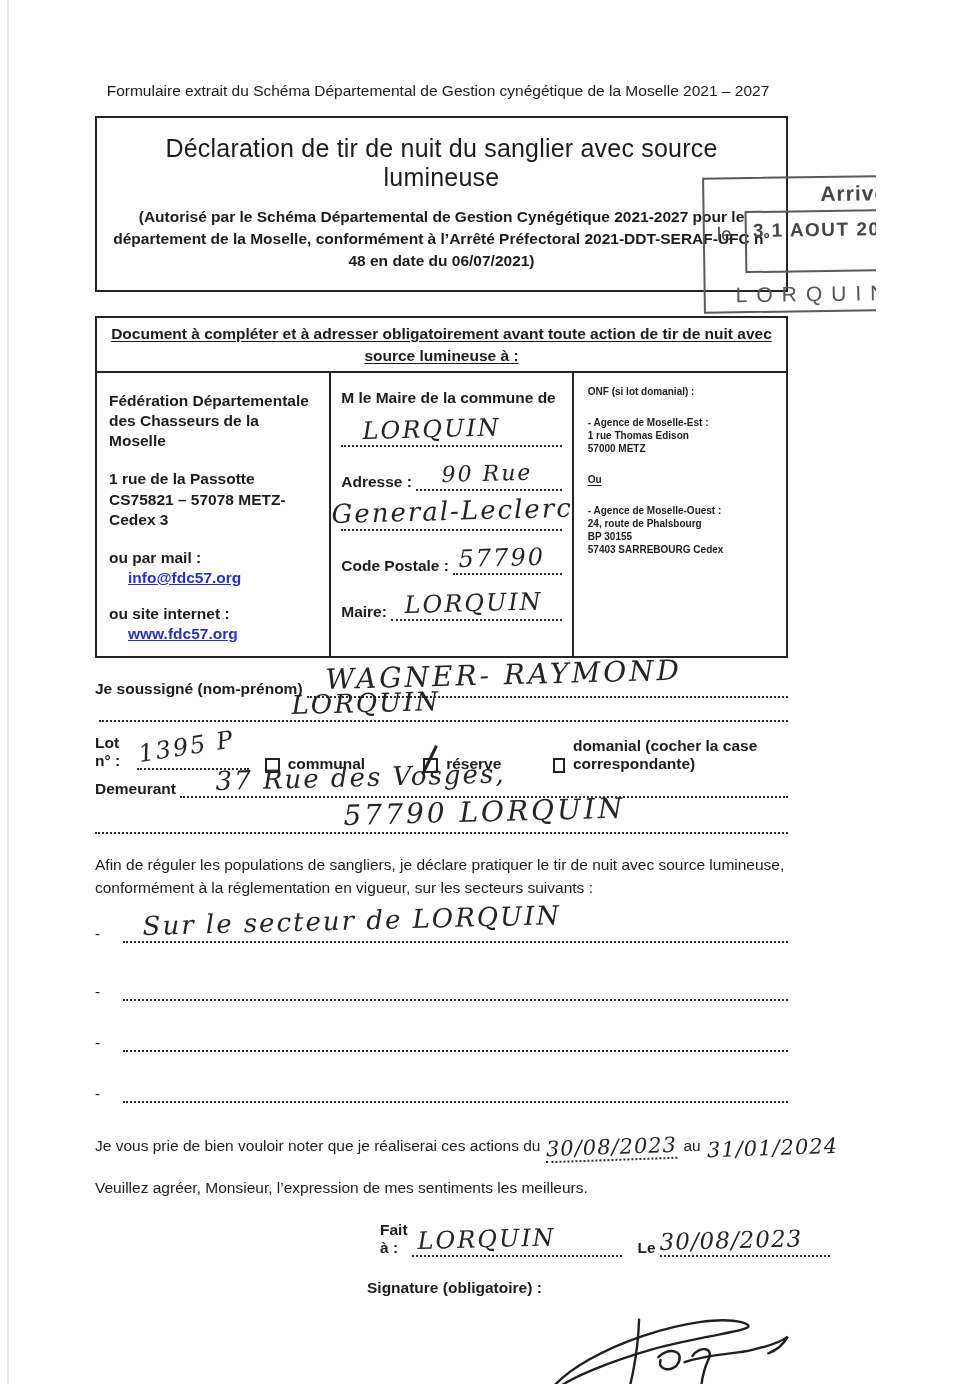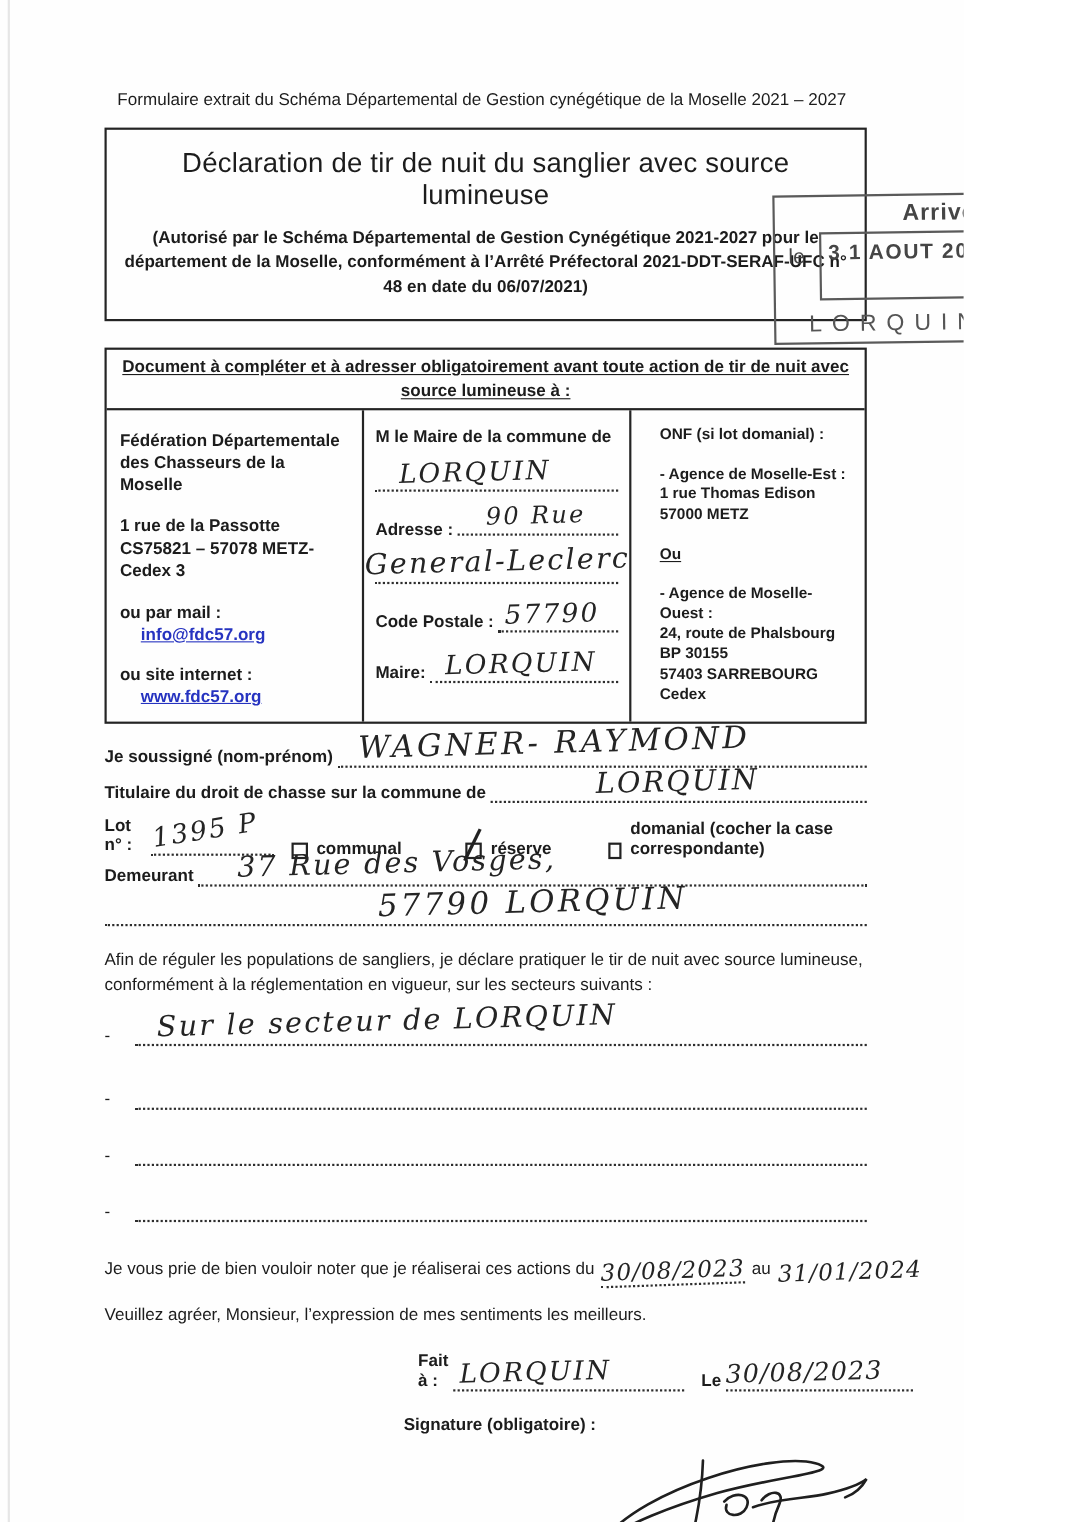--- a/index.html
+++ b/index.html
@@ -23,21 +23,21 @@
   .stamp-city{position:absolute;bottom:4px;left:30px;font-size:21px;letter-spacing:9px;color:#555555;white-space:nowrap;}
 
   .notice-table{margin:24px 88px 0 95px;border:2.5px solid #242424;}
   .notice{padding:5px 10px 3px;border-bottom:2.5px solid #242424;text-align:center;
           font-weight:bold;font-size:15.5px;line-height:1.45;}
   .u{text-decoration:underline;text-underline-offset:2px;}
   .cols{display:flex;}
   .col{box-sizing:border-box;}
   .col1{width:34%;border-right:2.5px solid #242424;padding:18px 12px 12px;font-weight:bold;font-size:15.5px;line-height:1.3;}
   .col2{width:35.2%;border-right:2.5px solid #242424;padding:12px 10px 16px;font-size:15.5px;}
-  .col3{width:30.8%;padding:12px 10px 12px 26px;font-weight:bold;font-size:14px;line-height:1.3;}
+  .col3{width:30.8%;padding:12px 10px 12px 14px;font-weight:bold;font-size:10px;line-height:1.3;}
   .gap16{margin-top:16px;} .gap18{margin-top:18px;}
   .link{color:#2633c0;text-decoration:underline;font-weight:bold;padding-left:19px;}
 
   .b{font-weight:bold;}
   .fl{display:flex;align-items:flex-end;}
   .dots{flex:1;border-bottom:2.5px dotted #2d2d2d;position:relative;height:8px;margin-left:4px;}
   .dotrow{border-bottom:2.5px dotted #2d2d2d;position:relative;height:8px;}
   .hw{position:absolute;bottom:0;font-family:"DejaVu Serif","Liberation Serif",serif;font-style:italic;
       white-space:nowrap;color:#242424;transform:rotate(-1.5deg);transform-origin:left bottom;} .hw-22{font-size:22px;letter-spacing:2px;}
   .hw-24{font-size:24px;letter-spacing:2px;} .hw-26{font-size:26px;letter-spacing:2px;} .hw-28{font-size:28px;letter-spacing:3px;}
@@ -107,21 +107,21 @@
         <div class="gap16">
           <span>ou site internet : </span><span class="link">www.fdc57.org</span>
         </div>
       </div>
 
       <div class="col col2">
         <div class="b" style="margin-top:4px;">M le Maire de la commune de</div>
         <div class="dotrow" style="margin-top:30px;">
           <span class="hw hw-24" style="left:10%;">LORQUIN</span>
         </div>
-        <div class="fl" style="margin-top:26px;align-items:center;">
+        <div class="fl" style="margin-top:26px;">
           <span class="b">Adresse :</span>
           <span class="dots">
             <span class="hw hw-22" style="left:18%;bottom:2px;">90 Rue</span>
           </span>
         </div>
         <div class="dotrow" style="margin-top:30px;">
           <span class="hw hw-26" style="left:-4%;">General-Leclerc</span>
         </div>
         <div class="fl" style="margin-top:26px;">
           <span class="b">Code Postale :</span>
@@ -155,21 +155,20 @@
   <div class="main">
 
     <div class="fl row-soussigne">
       <span class="b">Je soussigné (nom-prénom)</span>
       <span class="dots">
         <span class="hw hw-28" style="left:4%;">WAGNER- RAYMOND</span>
       </span>
     </div>
 
     <div class="fl row-titulaire">
-      <span class="b">Titulaire du droit de chasse sur la commune de</span>
       <span class="dots">
         <span class="hw hw-26" style="left:28%;">LORQUIN</span>
       </span>
     </div>
 
     <div class="fl row-lot">
       <span class="b">Lot n° :</span>
       <span class="dots dots-lot">
         <span class="hw hw-24" style="left:4%;transform:rotate(-9deg);">1395 P</span>
       </span>

